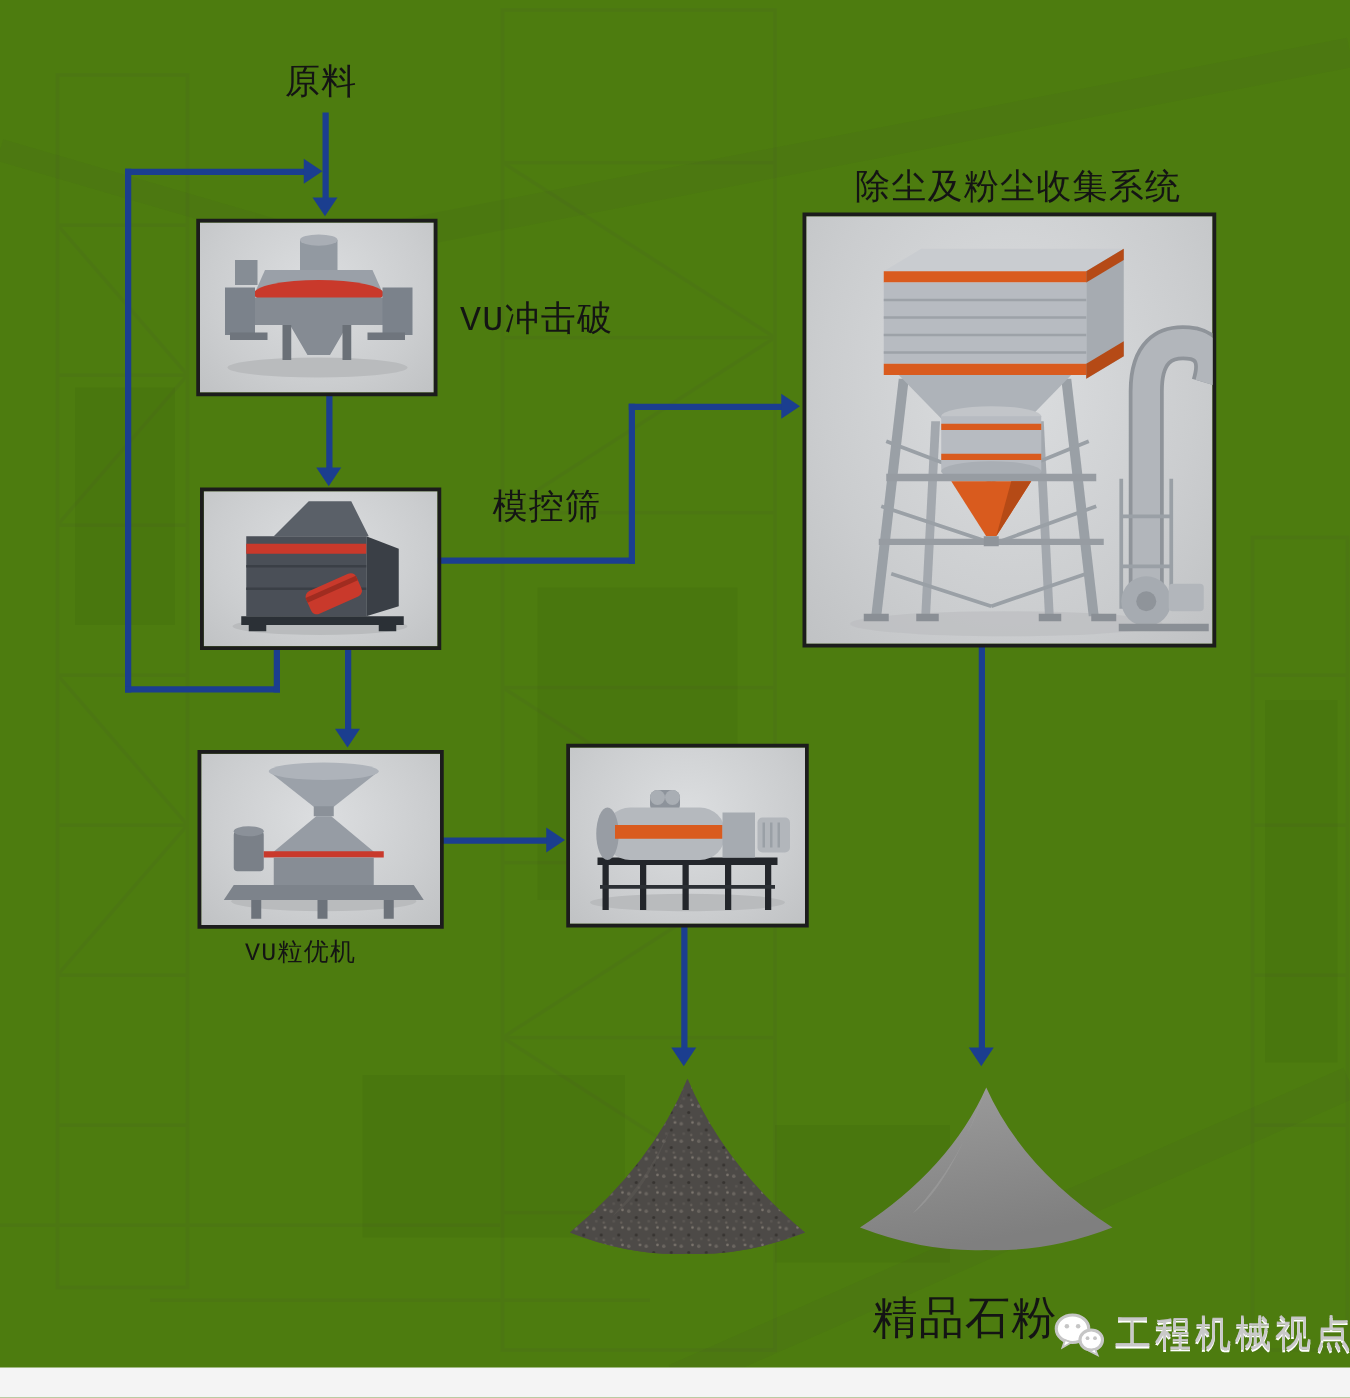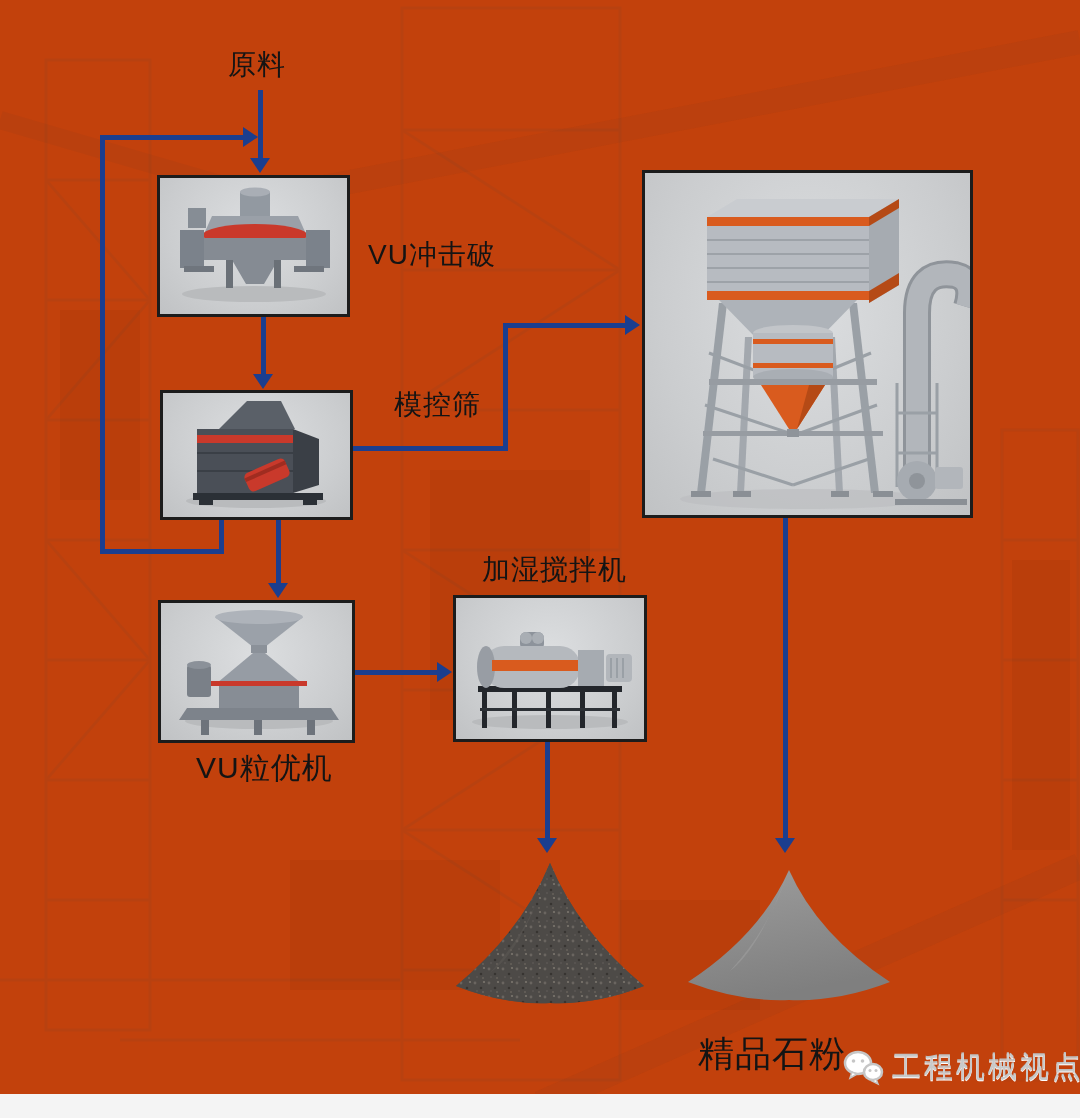--- a/index.html
+++ b/index.html
@@ -7,40 +7,40 @@
     --box-border:#1c1c1c;
     --machine-red:#c9392b;
     --machine-orange:#d95b1e;
     --sand-pile:#4d4a47;
     --powder-pile:#8d8d8d;
     --watermark-grey:#c9c9c9;
   }
   html,body{margin:0;padding:0;background:#ffffff;}
   .canvas{
     position:relative;width:1080px;height:1118px;margin:0 auto;
-    background:#c2410c;overflow:hidden;
-    font-family:Liberation Sans, sans-serif;
+    background:#4d7c0f;overflow:hidden;
+    font-family:Liberation Mono, monospace;
     color:#141414;
   }
   .bg-svg{position:absolute;left:0;top:0;width:1080px;height:1118px;}
   .bottom-strip{position:absolute;left:0;top:1094px;width:1080px;height:24px;background:#f4f4f4;}
 
   .line{position:absolute;background:var(--arrow-blue);}
   .ah{position:absolute;width:0;height:0;}
   .ah-down{border-left:10px solid transparent;border-right:10px solid transparent;border-top:15px solid var(--arrow-blue);}
   .ah-right{border-top:10px solid transparent;border-bottom:10px solid transparent;border-left:15px solid var(--arrow-blue);}
 
   .mbox{
     position:absolute;border:3px solid var(--box-border);box-sizing:border-box;
     background:radial-gradient(ellipse at 50% 38%, #dcdee0 0%, #cbcdcf 65%, #c0c2c4 100%);
   }
   .mbox svg{display:block;width:100%;height:100%;}
 
   .lbl{position:absolute;font-size:28px;font-weight:500;color:#141414;letter-spacing:1px;white-space:nowrap;}
-  .lbl-big{font-size:30px;}
+  .lbl-big{font-size:20px;}
 
   .pile-svg{position:absolute;left:430px;top:853px;width:480px;height:160px;}
 
   .watermark{position:absolute;left:842px;top:1048px;display:flex;align-items:center;gap:8px;}
   .watermark .wm-text{font-size:29px;color:var(--watermark-grey);letter-spacing:3px;white-space:nowrap;
     text-shadow:0 1px 0 #ffffff,0 -1px 0 #bdbdbd;}
 </style>
 </head>
 <body>
 
@@ -100,21 +100,21 @@
   <div class="line" style="left:545px;top:741px;width:5px;height:100px;"></div>
   <div class="ah ah-down" style="left:537px;top:838px;"></div>
 
   <div class="line" style="left:783px;top:517px;width:5px;height:324px;"></div>
   <div class="ah ah-down" style="left:775px;top:838px;"></div>
 
   <div class="lbl" style="left:228px;top:46px;">原料</div>
   <div class="lbl" style="left:368px;top:236px;">VU冲击破</div>
   <div class="lbl" style="left:366px;top:386px;margin-left:28px;">模控筛</div>
   <div class="lbl lbl-big" style="left:196px;top:748px;">VU粒优机</div>
-  <div class="lbl" style="left:482px;top:551px;">加湿搅拌机</div>
+  <div class="lbl" style="left:684px;top:130px;">除尘及粉尘收集系统</div>
   <div class="lbl" style="left:698px;top:1030px;font-size:36px;">精品石粉</div>
 
   <div class="mbox" style="left:157px;top:175px;width:193px;height:142px;">
     <svg viewBox="0 0 187 136">
       <ellipse cx="94" cy="116" rx="72" ry="8" fill="#b9bbbd"></ellipse>
       <rect x="28" y="30" width="18" height="20" fill="#868d95"></rect>
       <rect x="80" y="14" width="30" height="24" fill="#9299a1"></rect>
       <ellipse cx="95" cy="14" rx="15" ry="4.5" fill="#a9aeb5"></ellipse>
       <path d="M52 38 L138 38 L146 56 L44 56 Z" fill="#9aa0a8"></path>
       <ellipse cx="95" cy="57" rx="52" ry="11" fill="var(--machine-red,#c9392b)"></ellipse>

